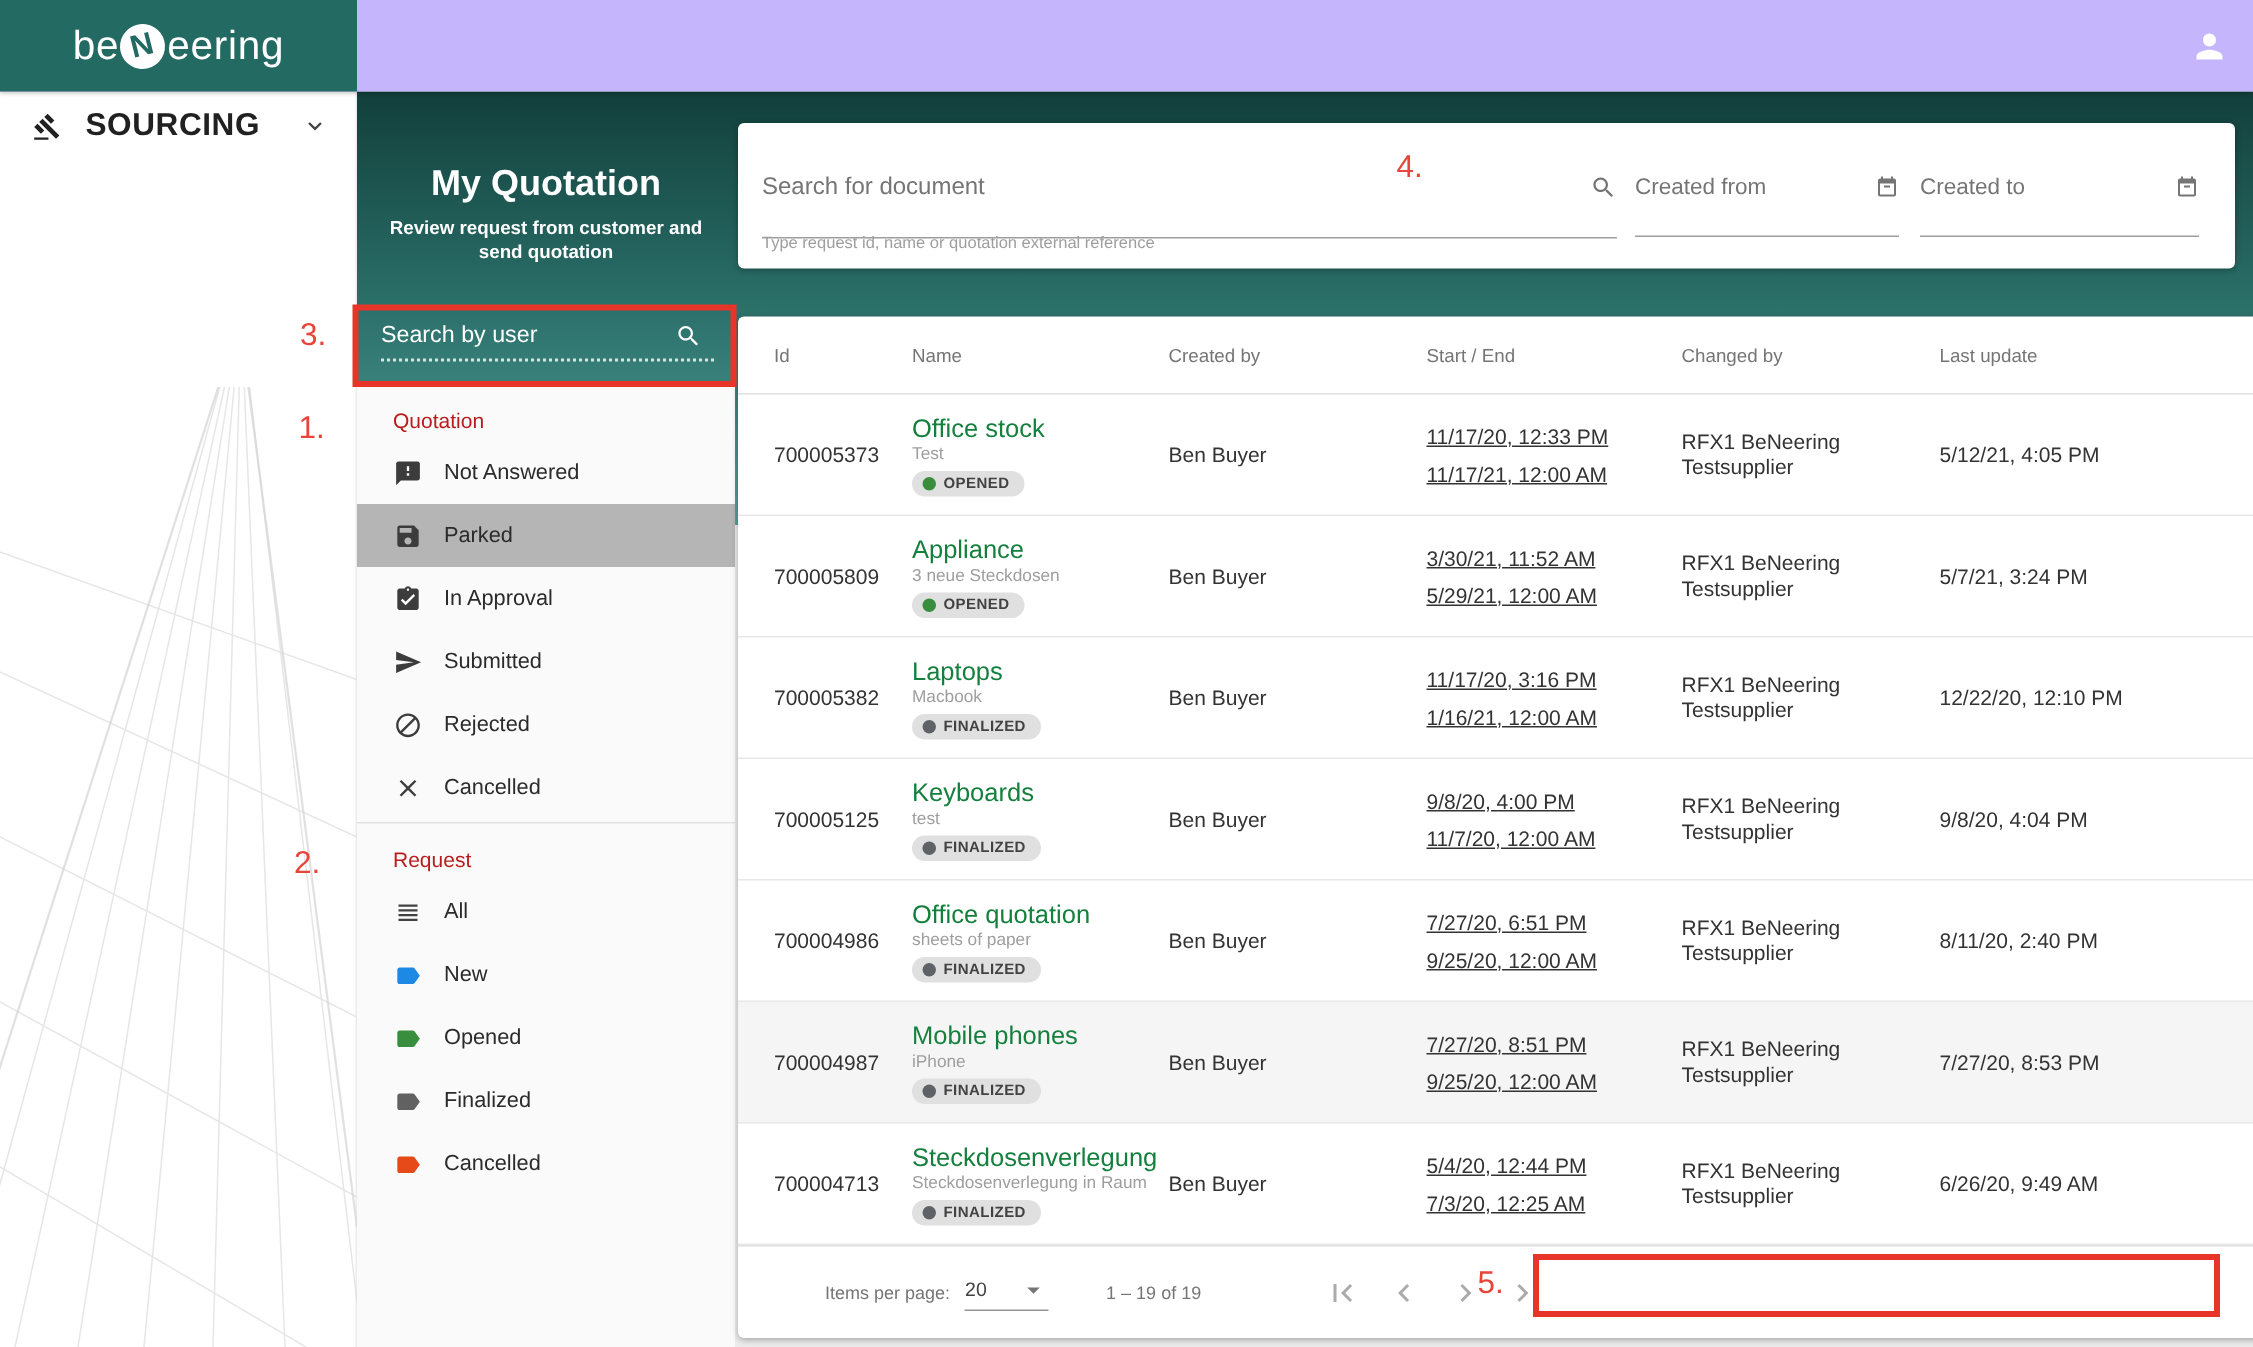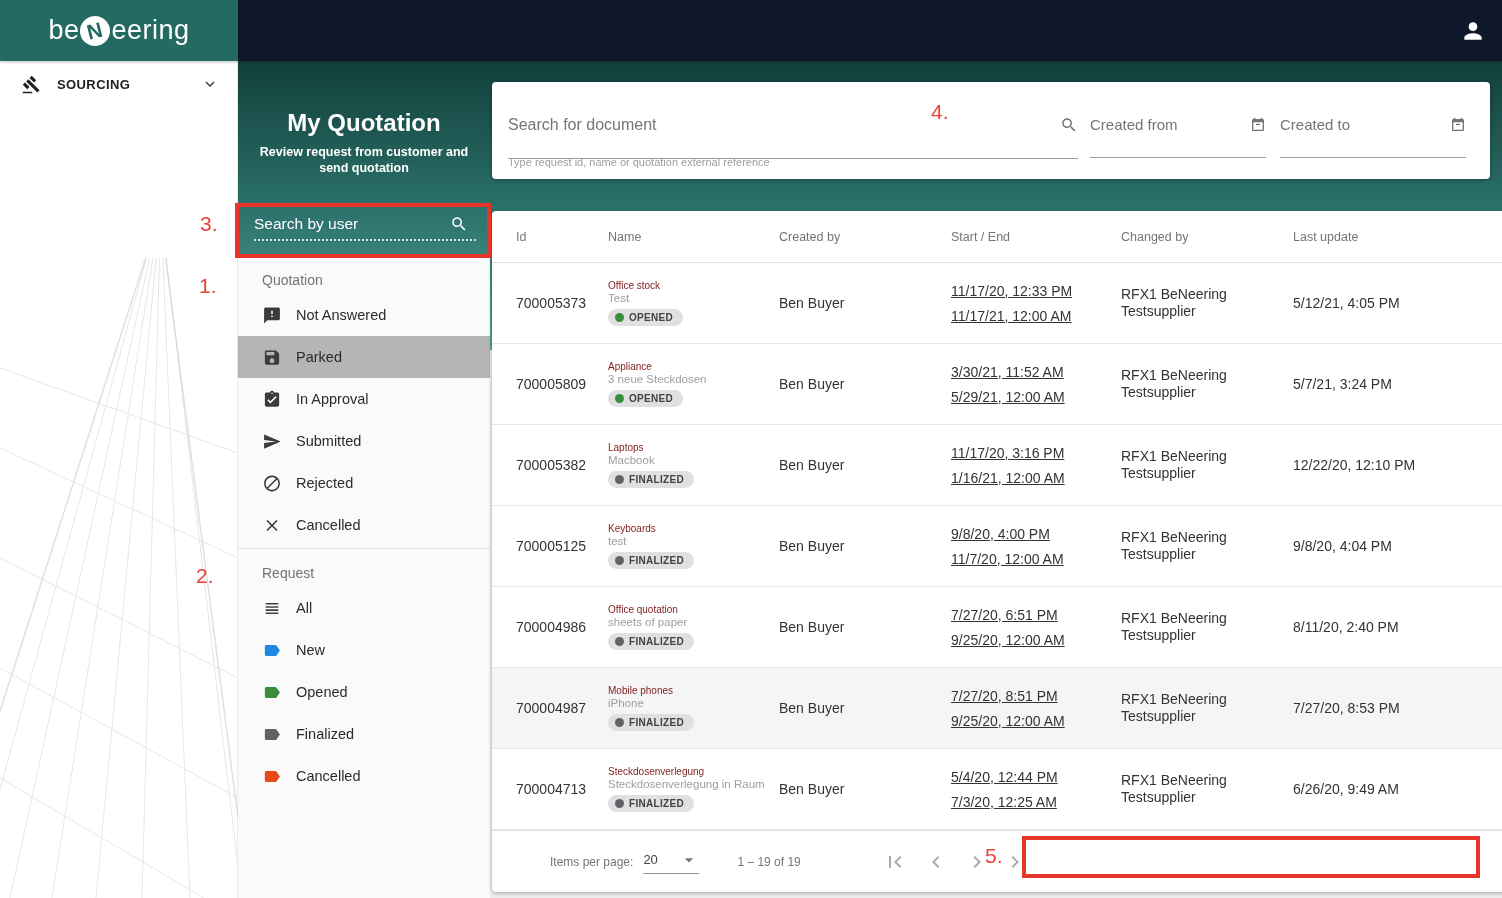--- a/index.html
+++ b/index.html
@@ -5,48 +5,48 @@
   * { margin:0; padding:0; box-sizing:border-box; }
   html,body { width:1502px; height:898px; overflow:hidden; font-family:"Liberation Sans", sans-serif; background:#ececec; }
   .abs { position:absolute; }
   #stage { position:relative; width:1502px; height:898px; }
 
   
   #teal-gradient { left:238px; top:61px; width:1264px; height:289px;
     background:linear-gradient(180deg,#123f3b 0%, #2a6e68 48%, #55a29c 100%); }
 
   
-  #topbar { left:0; top:0; width:1502px; height:61px; background:#0f172a; z-index:30; box-shadow:0 1px 3px rgba(0,0,0,.25); }
+  #topbar { left:0; top:0; width:1502px; height:61px; background:#c4b5fd; z-index:30; box-shadow:0 1px 3px rgba(0,0,0,.25); }
   #logo-area { left:0; top:0; width:238px; height:61px; background:#236a63; display:flex; align-items:center; justify-content:center; }
   .logo { color:#fff; font-size:27px; font-weight:300; letter-spacing:.5px; display:flex; align-items:center; }
   .logo-n { display:inline-flex; width:30px; height:30px; margin:0 1px; background:#fff; border-radius:50%;
     color:#236a63; font-weight:700; font-size:21px; align-items:center; justify-content:center; transform:rotate(-14deg); }
   #user-btn { right:16px; top:18px; width:26px; height:26px; }
   #user-btn svg { fill:#fff; }
 
   
   #sidebar { left:0; top:61px; width:238px; height:837px; background:#ffffff; border-right:1px solid #ececec; z-index:20; }
   #sourcing-row { display:flex; align-items:center; height:46px; padding:0 18px 0 22px; cursor:pointer; }
   #sourcing-row svg { fill:#212121; }
-  #sourcing-label { flex:1; margin-left:16px; font-size:13px; font-weight:700; color:#212121; letter-spacing:.4px; }
+  #sourcing-label { flex:1; margin-left:16px; font-size:21px; font-weight:700; color:#212121; letter-spacing:.4px; }
   #watermark { left:0; bottom:0; }
 
   
   #quote-head { left:238px; top:61px; width:252px; height:145px; z-index:21; color:#fff; text-align:center; padding-top:48px; }
   #quote-title { font-size:24px; font-weight:700; }
   #quote-sub { font-size:12.5px; margin:8px 14px 0 14px; line-height:1.25; font-weight:600; }
   #user-search { left:238px; top:205px; width:252px; height:52px; z-index:21; padding:10px 14px 0 16px; }
   #user-search input { width:188px; background:transparent; border:none; outline:none; color:#fff; font-size:15.5px; font-family:inherit; }
   #user-search input::placeholder { color:#fff; opacity:1; }
   #user-search .row { display:flex; align-items:center; padding-bottom:6px; border-bottom:2px dotted rgba(255,255,255,.8); }
   #user-search svg { fill:#fff; margin-left:8px; }
 
   
   #menu { left:238px; top:256px; width:252px; height:642px; background:#fafafa; z-index:21; }
-  .section-label { padding:16px 0 6px 24px; font-size:14px; color:#737373; }
+  .section-label { padding:16px 0 6px 24px; font-size:14px; color:#b91c1c; }
   .menu-item { display:flex; align-items:center; height:42px; padding-left:24px; cursor:pointer; }
   .menu-item svg { flex:0 0 20px; }
   .menu-item .ml { margin-left:14px; font-size:14.5px; color:#2b2b2b; }
   .menu-item.selected { background:#b5b5b5; }
   .menu-divider { border-top:1px solid #e3e3e3; margin-top:2px; }
   .q-ic { fill:#3c3c3c; }
 
   
   #search-card { left:492px; top:82px; width:998px; height:97px; background:#fff; border-radius:4px;
     box-shadow:0 1px 4px rgba(0,0,0,.3); z-index:22; }
@@ -64,21 +64,21 @@
   .date-field input::placeholder { color:#757575; opacity:1; }
   .date-field svg { fill:#757575; flex:0 0 16px; }
 
   
   #table-card { left:492px; top:211px; width:1073px; height:681px; background:#fff; border-radius:4px;
     box-shadow:0 1px 4px rgba(0,0,0,.3); z-index:22; overflow:hidden; }
   .trow { display:grid; grid-template-columns:92px 171px 172px 170px 172px 1fr; padding-left:24px; align-items:center; }
   #thead { height:52px; color:#757575; font-size:12.5px; border-bottom:1px solid #e0e0e0; }
   .drow { height:81px; border-bottom:1px solid #e8e8e8; font-size:14px; color:#333; cursor:pointer; }
   .drow.alt { background:#f5f5f5; }
-  .name-title { font-size:10px; color:#7f1d1d; }
+  .name-title { font-size:17px; color:#15803d; }
   .name-sub { font-size:11.5px; color:#9e9e9e; margin-top:1px; max-width:160px; white-space:nowrap; overflow:hidden; }
   .badge { display:inline-flex; align-items:center; margin-top:5px; background:#e0e0e0; border-radius:10px;
     padding:3px 10px 3px 7px; }
   .badge .dot { width:9px; height:9px; border-radius:50%; margin-right:5px; }
   .badge .btxt { font-size:10px; font-weight:700; color:#424242; letter-spacing:.3px; }
   .startend div { line-height:1.0;text-decoration:underline; }
   .startend div + div { margin-top:11px; }
   .changed { line-height:1.2; padding-right:20px; }
 
   

